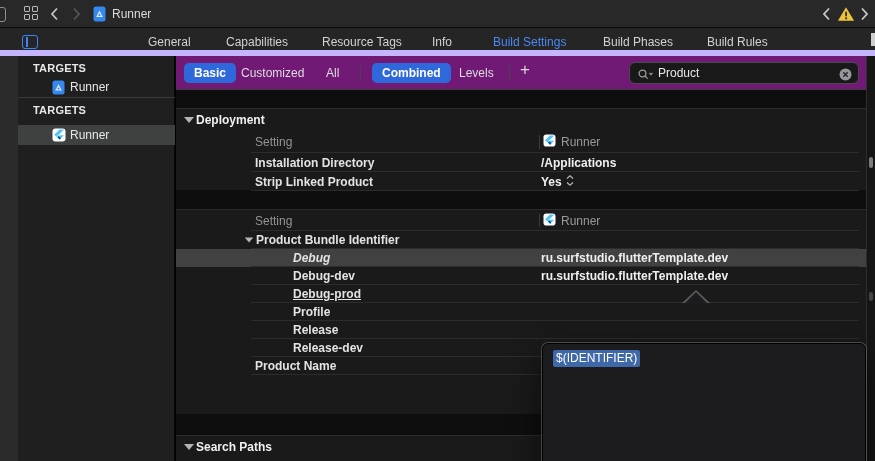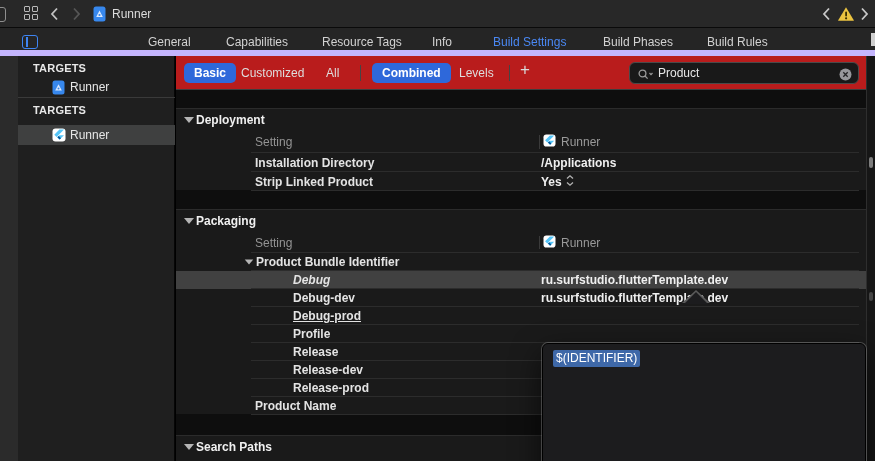--- a/index.html
+++ b/index.html
@@ -45,21 +45,21 @@
   .side-row .ic { position:absolute; left:34px; top:3px; }
   .side-row .lb { position:absolute; left:52px; top:0; height:20px; line-height:20px;
     font-size:12px; color:#e6e6e6; }
   .side-row.selected { background:#3f4040; }
   #side-divider { position:absolute; left:0; top:41px; width:157px; height:1px; background:#3a3a3a; }
 
   
   #main { position:absolute; left:175px; top:56px; width:691px; height:405px;
     background:#0f0f0f; border-left:1px solid #000; }
   #filterbar { position:absolute; left:0; top:0; width:691px; height:34px;
-    background:#b91c1c; border-bottom:1px solid #3e3e3e; }
+    background:#701a75; border-bottom:1px solid #3e3e3e; }
   .pill { position:absolute; top:7px; height:20px; line-height:20px; padding:0 10px;
     border-radius:5px; font-size:12px; font-weight:700; color:#fff; background:#2e68da; }
   .scope { position:absolute; top:7px; height:20px; line-height:20px; font-size:12px; color:#dedede; }
   .vsep { position:absolute; top:9px; width:1px; height:16px; background:#454545; }
   #add-filter-button { position:absolute; left:344px; top:4px; font-size:17px; color:#d8d8d8; }
   #search-field { position:absolute; left:453px; top:6px; width:230px; height:22px;
     background:#191919; border:1px solid #4a4a4a; border-radius:6px; }
   #search-field .q { position:absolute; left:7px; top:4px; }
   #search-field .val { position:absolute; left:28px; top:0; height:20px; line-height:20px;
     font-size:12px; color:#e8e8e8; }
@@ -246,24 +246,20 @@
         </div>
         <div class="bs-row" style="height: 19px;">
           <span class="cell-label" style="left: 79px;">Strip Linked Product</span>
           <span class="cell-value">Yes<span><svg width="8" height="13">
                 <polyline points="1,4.6 4,1.8 7,4.6" fill="none" stroke="#b2b2b2" stroke-width="1.3"></polyline>
                 <polyline points="1,8.4 4,11.2 7,8.4" fill="none" stroke="#b2b2b2" stroke-width="1.3"></polyline>
               </svg></span></span>
         </div>
       </div>
       <div class="section" style="top: 119px; height: 205px;">
-        <div class="sec-header" style="height: 22px;">
-          <span class="tri"></span>
-          <span class="sec-title">Packaging</span>
-        </div>
         <div class="bs-row" style="height: 21px;">
           <span class="cell-label dim" style="left: 79px;">Setting</span>
           <span class="col-divider"></span>
           <span class="colrow-target">
             <span><svg width="13" height="13">
                 <rect x="0.5" y="0.5" width="12" height="12" rx="2.8" fill="#fff"></rect>
                 <polygon points="6.9,1.5 11.2,1.5 4.3,8.4 2.1,6.2" fill="#54c5f8"></polygon>
                 <polygon points="6.9,6.7 11.2,6.7 7.1,10.8 4.9,8.6" fill="#54c5f8"></polygon>
                 <polygon points="4.9,8.6 7.1,10.8 8.4,9.5 6.2,7.3" fill="#01579b"></polygon>
               </svg></span>
@@ -288,23 +284,20 @@
         <div class="bs-row" style="height: 18px;">
           <span class="cell-label" style="left: 117px;">Profile</span>
         </div>
         <div class="bs-row" style="height: 18px;">
           <span class="cell-label" style="left: 117px;">Release</span>
         </div>
         <div class="bs-row" style="height: 18px;">
           <span class="cell-label" style="left: 117px;">Release-dev</span>
         </div>
         <div class="bs-row" style="height: 18px;">
-          <span class="cell-label" style="left: 117px;">Release-prod</span>
-        </div>
-        <div class="bs-row" style="height: 18px;">
           <span class="cell-label" style="left: 79px;">Product Name</span>
         </div>
       </div>
       <div class="section" style="top: 345px; height: 43px;">
         <div class="sec-header" style="height: 21px;">
           <span class="tri"></span>
           <span class="sec-title">Search Paths</span>
         </div>
         <div class="bs-row" style="height: 22px;">
           <span class="cell-label dim top" style="left: 79px;">Setting</span>

